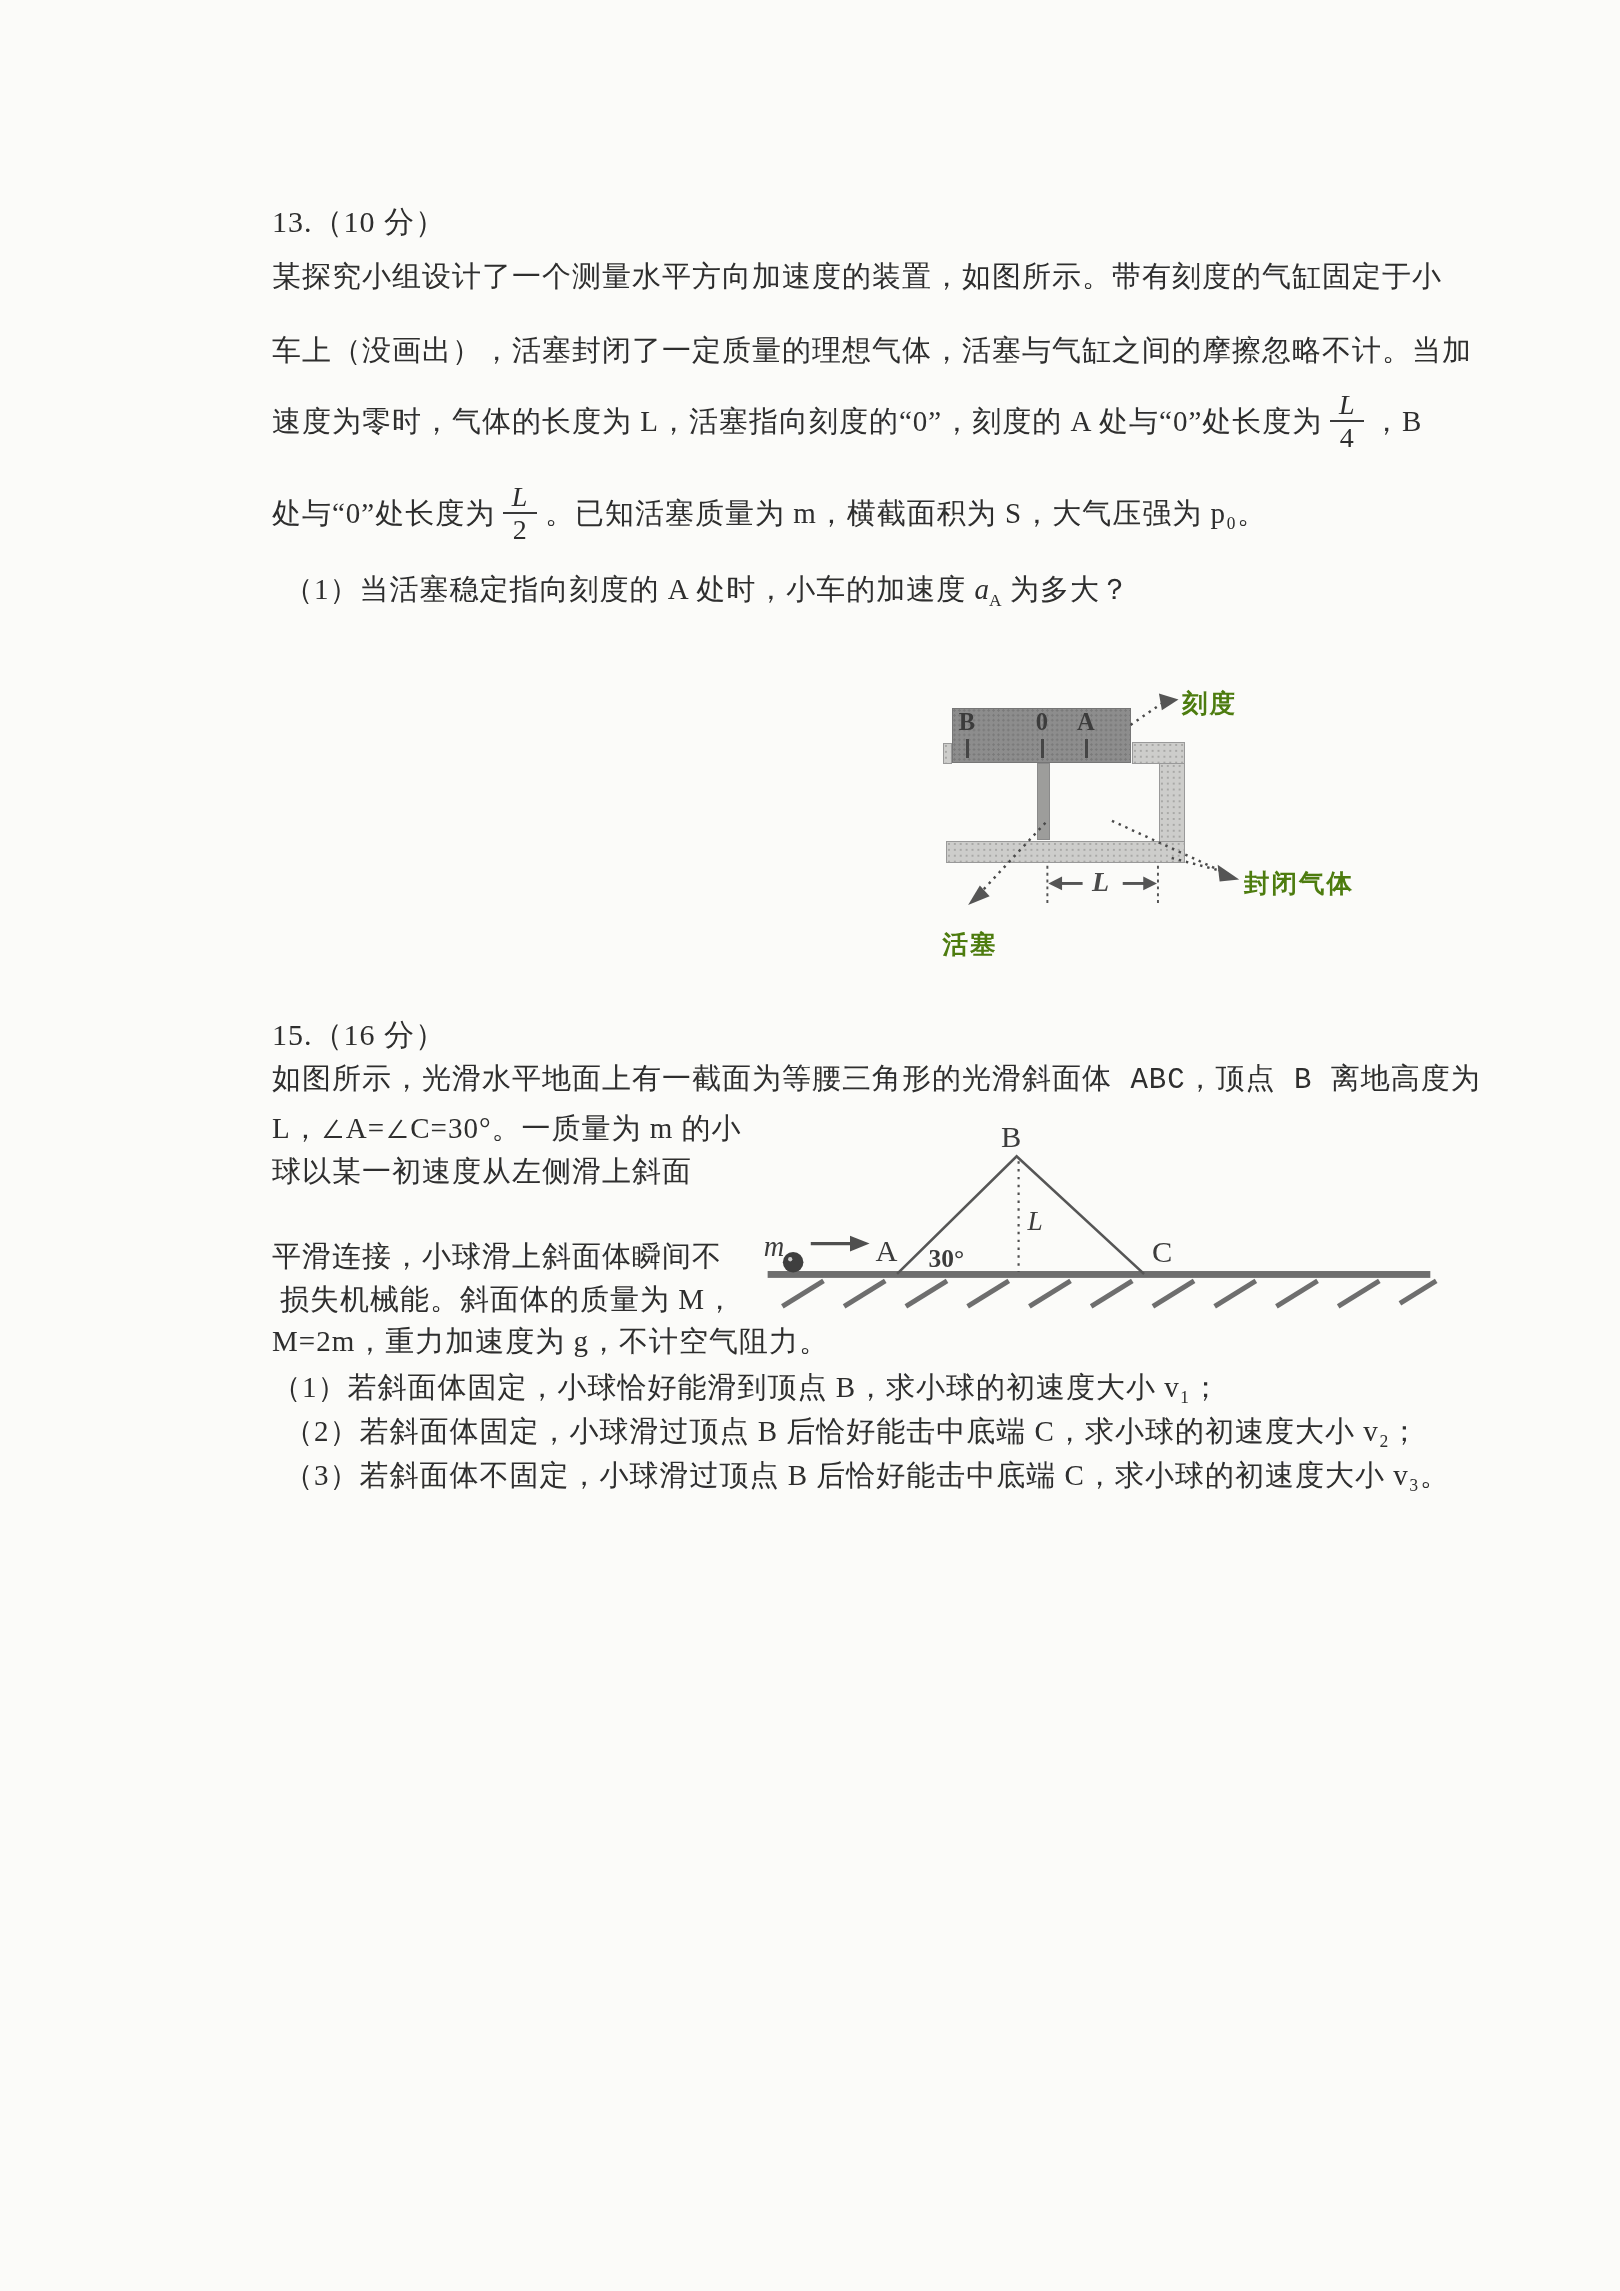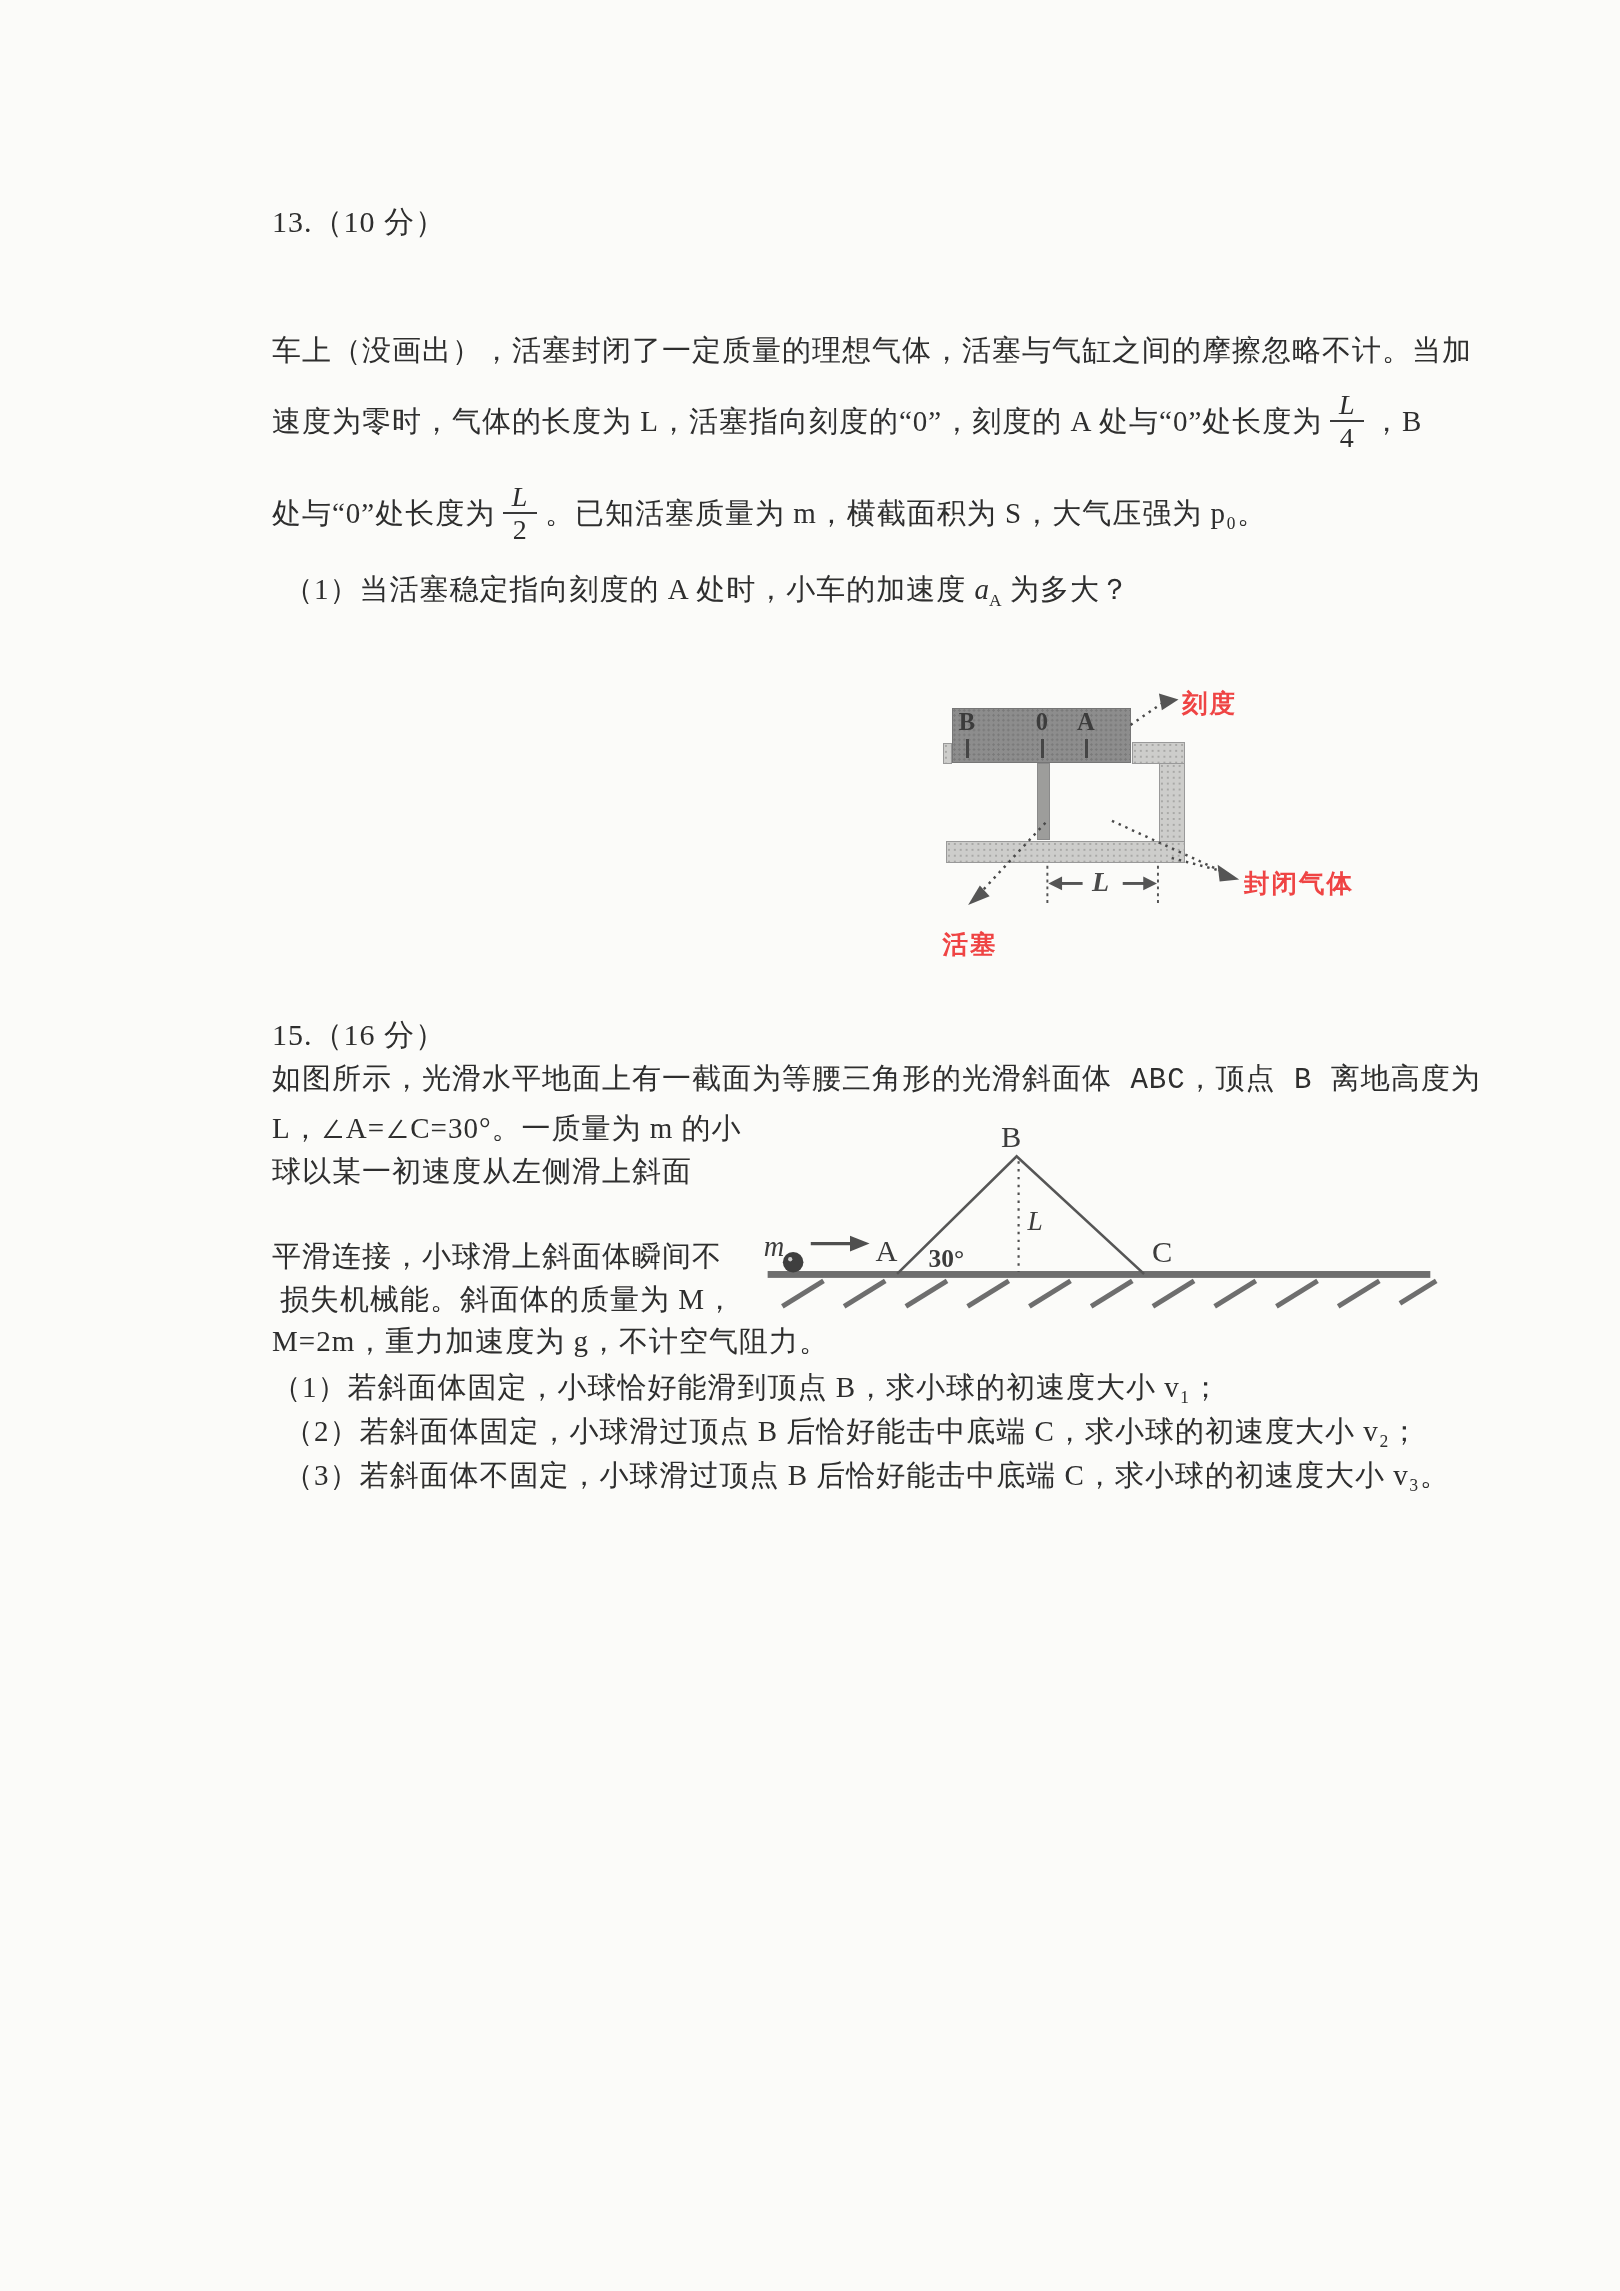--- a/index.html
+++ b/index.html
@@ -39,33 +39,34 @@
   }
   .f13-mark{top:34px;width:21.6px;text-align:center;font-size:24.5px;font-weight:bold;color:#3c3c3c;line-height:1;}
   .f13-tick{top:63px;width:2.9px;height:18.6px;background:#454545;}
   .f13-light{
     background:#cdcdcb;
     background-image:radial-gradient(#a8a8a6 1px, transparent 1.3px);
     background-size:5.9px 5.9px;
     box-shadow:inset 0 0 0 1px #999;
   }
   .f13-rod{left:116px;top:87px;width:12.7px;height:77px;background:#9d9d9b;box-shadow:inset 0 0 0 1px #8a8a8a;}
-  .f13-label{font-size:25.5px;font-weight:bold;color:#ef4444;white-space:nowrap;letter-spacing:2px;}
+  .f13-label{font-size:25.5px;font-weight:bold;color:#4d7c0f;white-space:nowrap;letter-spacing:2px;}
   .f13-dim{font-size:28px;font-weight:bold;font-style:italic;color:#4a4a4a;}
   .f13-svg{left:0;top:0;}
   
   .fig15-svg{left:0;top:0;}
 </style>
 </head>
 <body>
 
 <div class="page">
 
   <div class="abs heading" style="left:272px;top:202px;">13.（10 分）</div>
 
+  <div class="abs tline" style="left:272px;top:259px;">某探究小组设计了一个测量水平方向加速度的装置，如图所示。带有刻度的气缸固定于小</div>
 
   <div class="abs tline" style="left:272px;top:333px;">车上（没画出），活塞封闭了一定质量的理想气体，活塞与气缸之间的摩擦忽略不计。当加</div>
 
   <div class="abs tline fracline" style="left:272px;top:380px;height:82px;">
     <span>速度为零时，气体的长度为 L，活塞指向刻度的“0”，刻度的 A 处与“0”处长度为</span>
     <span class="frac">
       <span class="num">L</span>
       <span class="den">4</span>
     </span>
     <span>，B</span>

